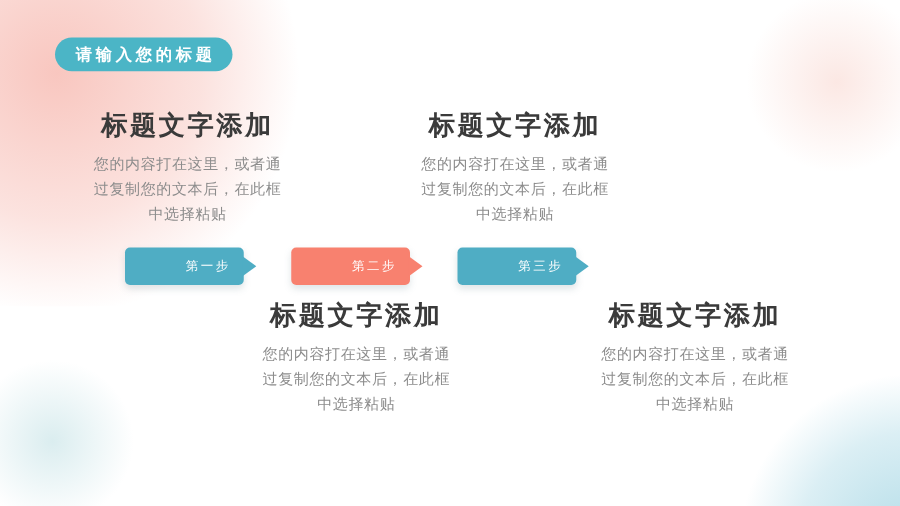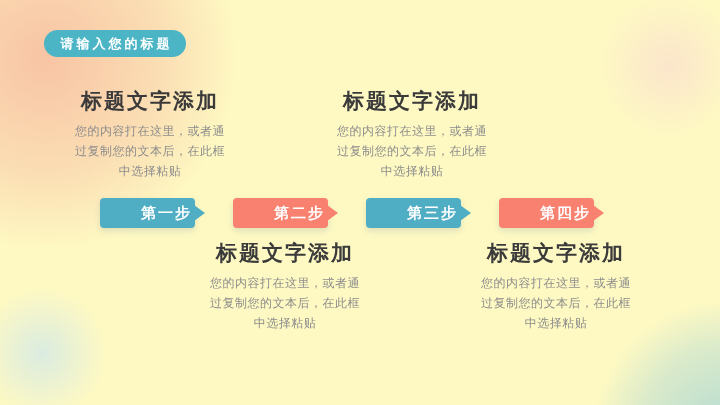--- a/index.html
+++ b/index.html
@@ -1,18 +1,18 @@
 <!DOCTYPE html>
 <html><head>
 <meta charset="utf-8">
 <style>
   html,body { margin:0; padding:0; background:#e9e9e9; }
   .slide {
     position:relative; width:720px; height:405px; margin:0 auto;
-    background:#fef9c3; overflow:hidden;
+    background:#ffffff; overflow:hidden;
     font-family:"Liberation Sans", sans-serif;
   }
   
   .blob { position:absolute; pointer-events:none; }
   .blob-tl {
     left:-80px; top:-95px; width:330px; height:340px;
     background:radial-gradient(circle at 38% 45%,
       rgba(243,152,139,0.55) 0%, rgba(243,152,139,0.28) 42%, rgba(243,152,139,0) 70%);
   }
   .blob-tr {
@@ -48,21 +48,21 @@
   }
   .step::after {
     content:""; position:absolute; right:-10px; top:50%;
     transform:translateY(-50%);
     border-top:8px solid transparent; border-bottom:8px solid transparent;
     border-left:11px solid var(--c,#4fadc4);
   }
   .step-1 { left:100px; } .step-2 { left:233px; }
   .step-3 { left:366px; } .step-4 { left:499px; }
   .step-label {
-    color:#ffffff; font-size:15px; font-weight:bold;
+    color:#ffffff; font-size:10px; font-weight:normal;
     letter-spacing:2px; text-indent:2px; white-space:nowrap;margin-left:36px;
   }
   
   .tblock { position:absolute; width:170px; text-align:center; }
   .tblock-0 { left:65px;  top:90px; }
   .tblock-1 { left:327px; top:90px; }
   .tblock-2 { left:200px; top:242px; }
   .tblock-3 { left:471px; top:242px; }
   .bheading {
     font-size:21px; font-weight:bold; color:#3a3a3a;
@@ -104,23 +104,20 @@
 
   <div class="step step-1" style="--c: #4FADC4;">
     <span class="step-label">第一步</span>
   </div>
   <div class="step step-2" style="--c: #F8816F;">
     <span class="step-label">第二步</span>
   </div>
   <div class="step step-3" style="--c: #4FADC4;">
     <span class="step-label">第三步</span>
   </div>
-  <div class="step step-4" style="--c: #F8816F;">
-    <span class="step-label">第四步</span>
-  </div>
 
   <div class="tblock tblock-2">
     <div class="bheading">标题文字添加</div>
     <div class="bline">您的内容打在这里，或者通</div>
     <div class="bline">过复制您的文本后，在此框</div>
     <div class="bline">中选择粘贴</div>
   </div>
 
   <div class="tblock tblock-3">
     <div class="bheading">标题文字添加</div>

